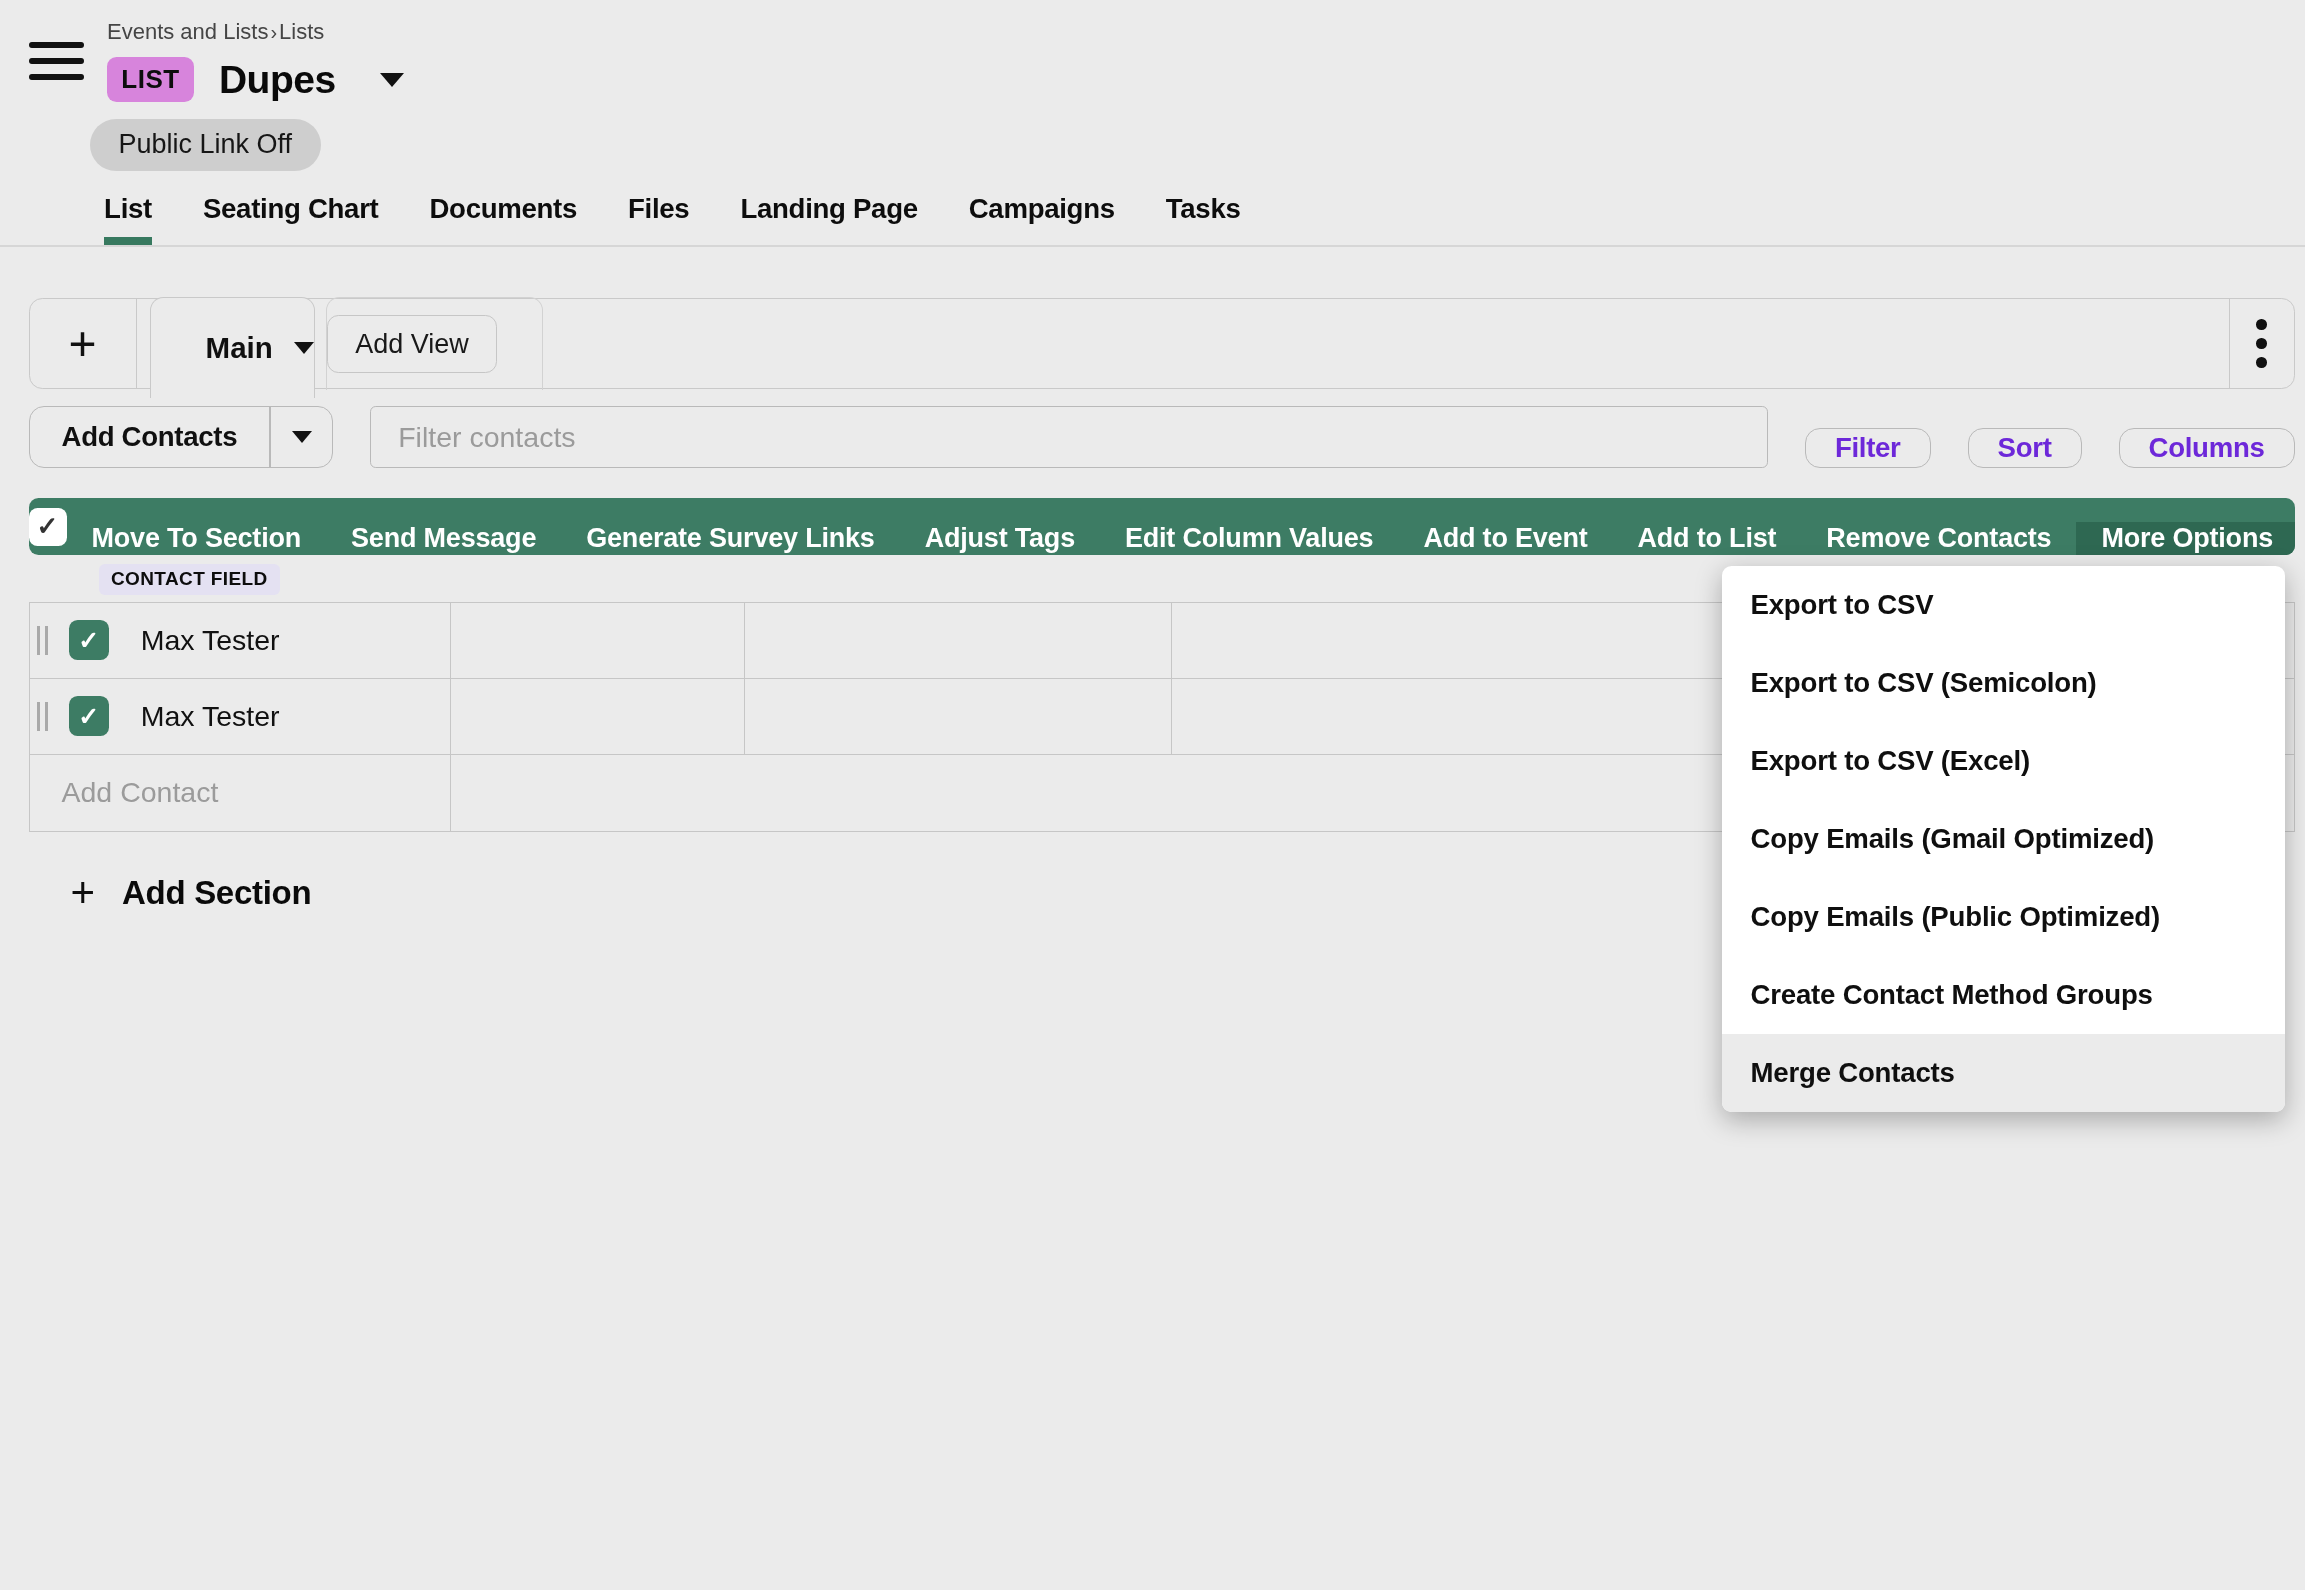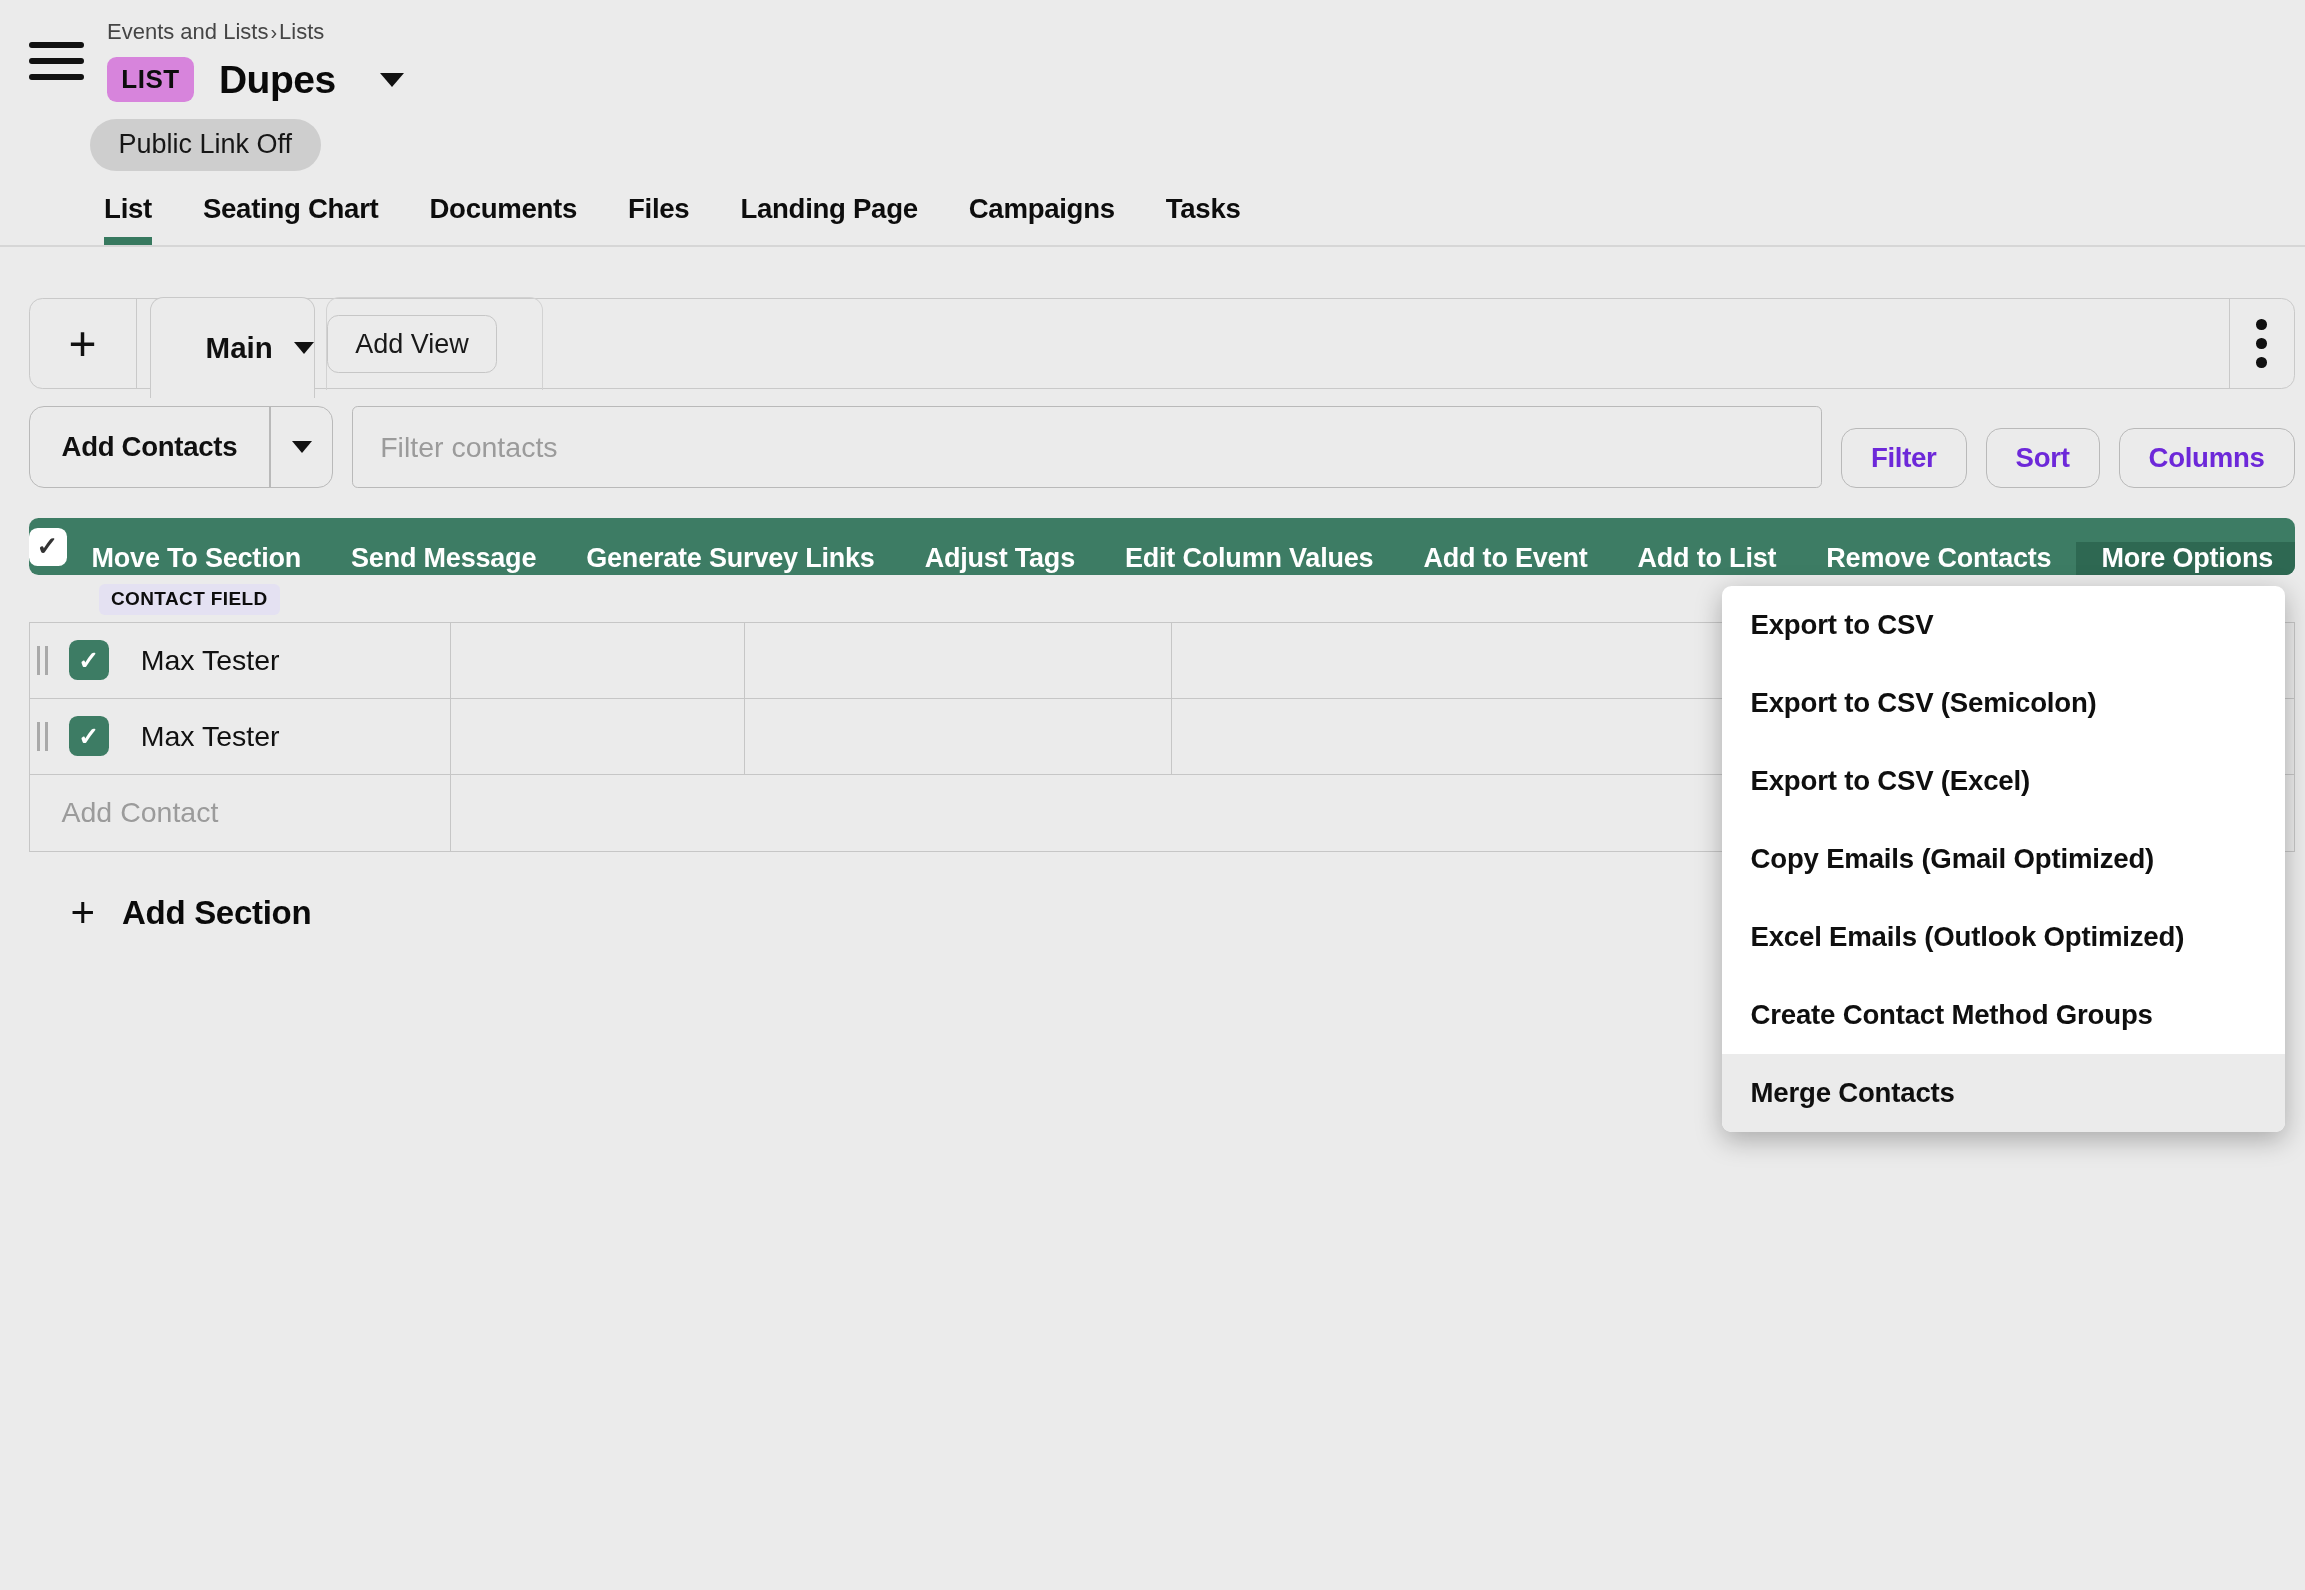--- a/index.html
+++ b/index.html
@@ -33,21 +33,21 @@
   .main-tab { margin-left:13.3px; width:165px; background:#ebebeb; border:1.9px solid #c9c9c9; border-bottom:none; border-radius:13.3px 13.3px 0 0; display:flex; align-items:center; justify-content:flex-end; gap:21px; font-size:29.5px; font-weight:bold; position:relative; top:-1.9px; height:101px; z-index:2; cursor:pointer; }
   .main-tab .caret-down { border-left-width:10.5px; border-right-width:10.5px; border-top-width:12.4px; }
   .addview-slot { margin-left:11.4px; width:217px; border:1.9px solid #d2d2d2; border-bottom:none; border-radius:13.3px 13.3px 0 0; position:relative; top:-1.9px; height:93px; display:flex; align-items:center; justify-content:flex-start; }
   .addview-btn { border:1.9px solid #c6c6c6; border-radius:11.4px; padding:12.4px 27px; font-size:27px; color:#191919; background:transparent; font-family:inherit; cursor:pointer; }
   .viewbar-spacer { flex:1; }
   .kebab-cell { width:65px; border-left:1.9px solid #c9c9c9; display:flex; align-items:center; justify-content:center; cursor:pointer; }
   .kebab { display:flex; flex-direction:column; gap:8.6px; }
   .kebab i { width:10.5px; height:10.5px; background:#111; border-radius:50%; }
 
   
-  .toolbar { display:flex; margin-top:17px; height:82px; gap:19px; }
+  .toolbar { display:flex; margin-top:17px; height:62px; gap:37px; }
   .add-contacts { display:flex; align-items:stretch; border:1.9px solid #b9b9b9; border-radius:15px; cursor:pointer; }
   .ac-label { padding:0 32px; font-size:27.6px; font-weight:bold; display:flex; align-items:center; letter-spacing:-0.3px; }
   .ac-div { width:1.9px; background:#b9b9b9; }
   .ac-caret { width:61px; display:flex; align-items:center; justify-content:center; }
   .ac-caret .caret-down { border-left-width:10.5px; border-right-width:10.5px; border-top-width:12.4px; }
   .filter-input { flex:1; border:1.9px solid #b9b9b9; border-radius:5.7px; background:transparent; font-size:28.5px; padding:0 27px; color:#333; outline:none; font-family:inherit; }
   .filter-input::placeholder { color:#9b9b9b; }
   .tool-btn { border:1.9px solid #b9b9b9; border-radius:15px; background:transparent; font-size:27.6px; font-weight:bold; padding:0 29px; color:#6d28d9; font-family:inherit; cursor:pointer; letter-spacing:-0.3px;margin-top:22px; }
 
   
@@ -181,21 +181,21 @@
       <div class="action-seg">Remove Contacts</div>
       <span class="seg-div"></span>
       <div class="action-seg more-options">More Options</div>
     </div>
 
     <div class="dropdown-menu">
       <div class="menu-item">Export to CSV</div>
       <div class="menu-item">Export to CSV (Semicolon)</div>
       <div class="menu-item">Export to CSV (Excel)</div>
       <div class="menu-item">Copy Emails (Gmail Optimized)</div>
-      <div class="menu-item">Excel Emails (Outlook Optimized)</div>
+      <div class="menu-item">Copy Emails (Public Optimized)</div>
       <div class="menu-item">Create Contact Method Groups</div>
       <div class="menu-item highlighted">Merge Contacts</div>
     </div>
   </div>
 
   <div>
     <span class="contact-field-label">CONTACT FIELD</span>
   </div>
 
   <div class="ctable">

